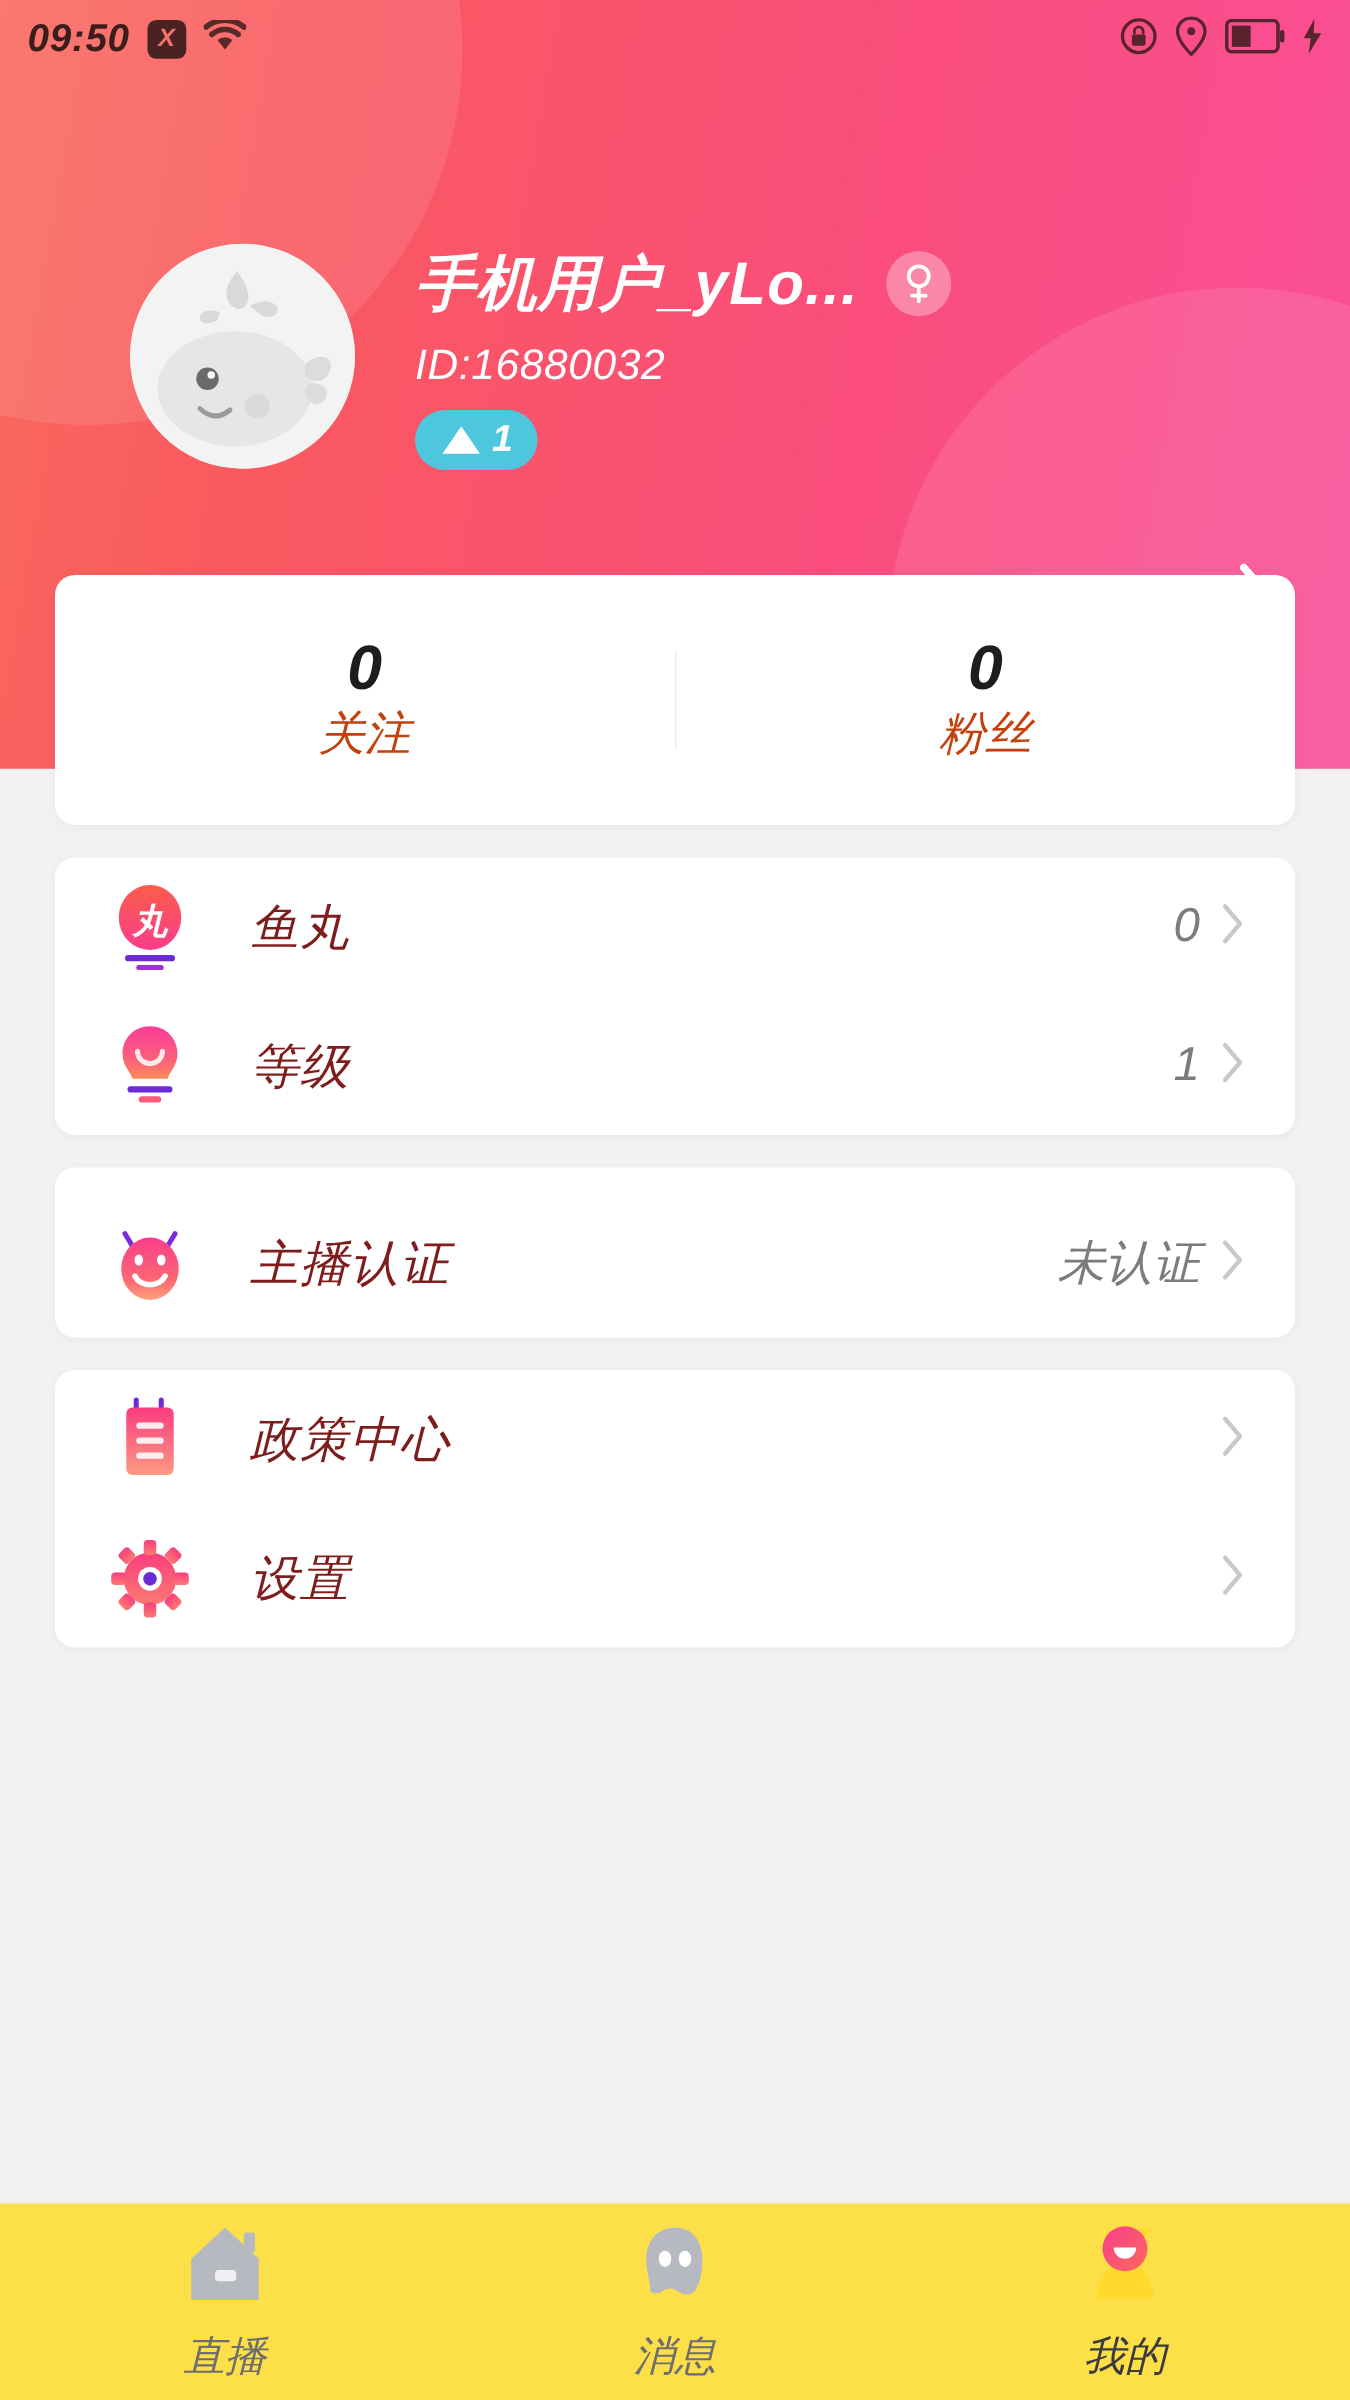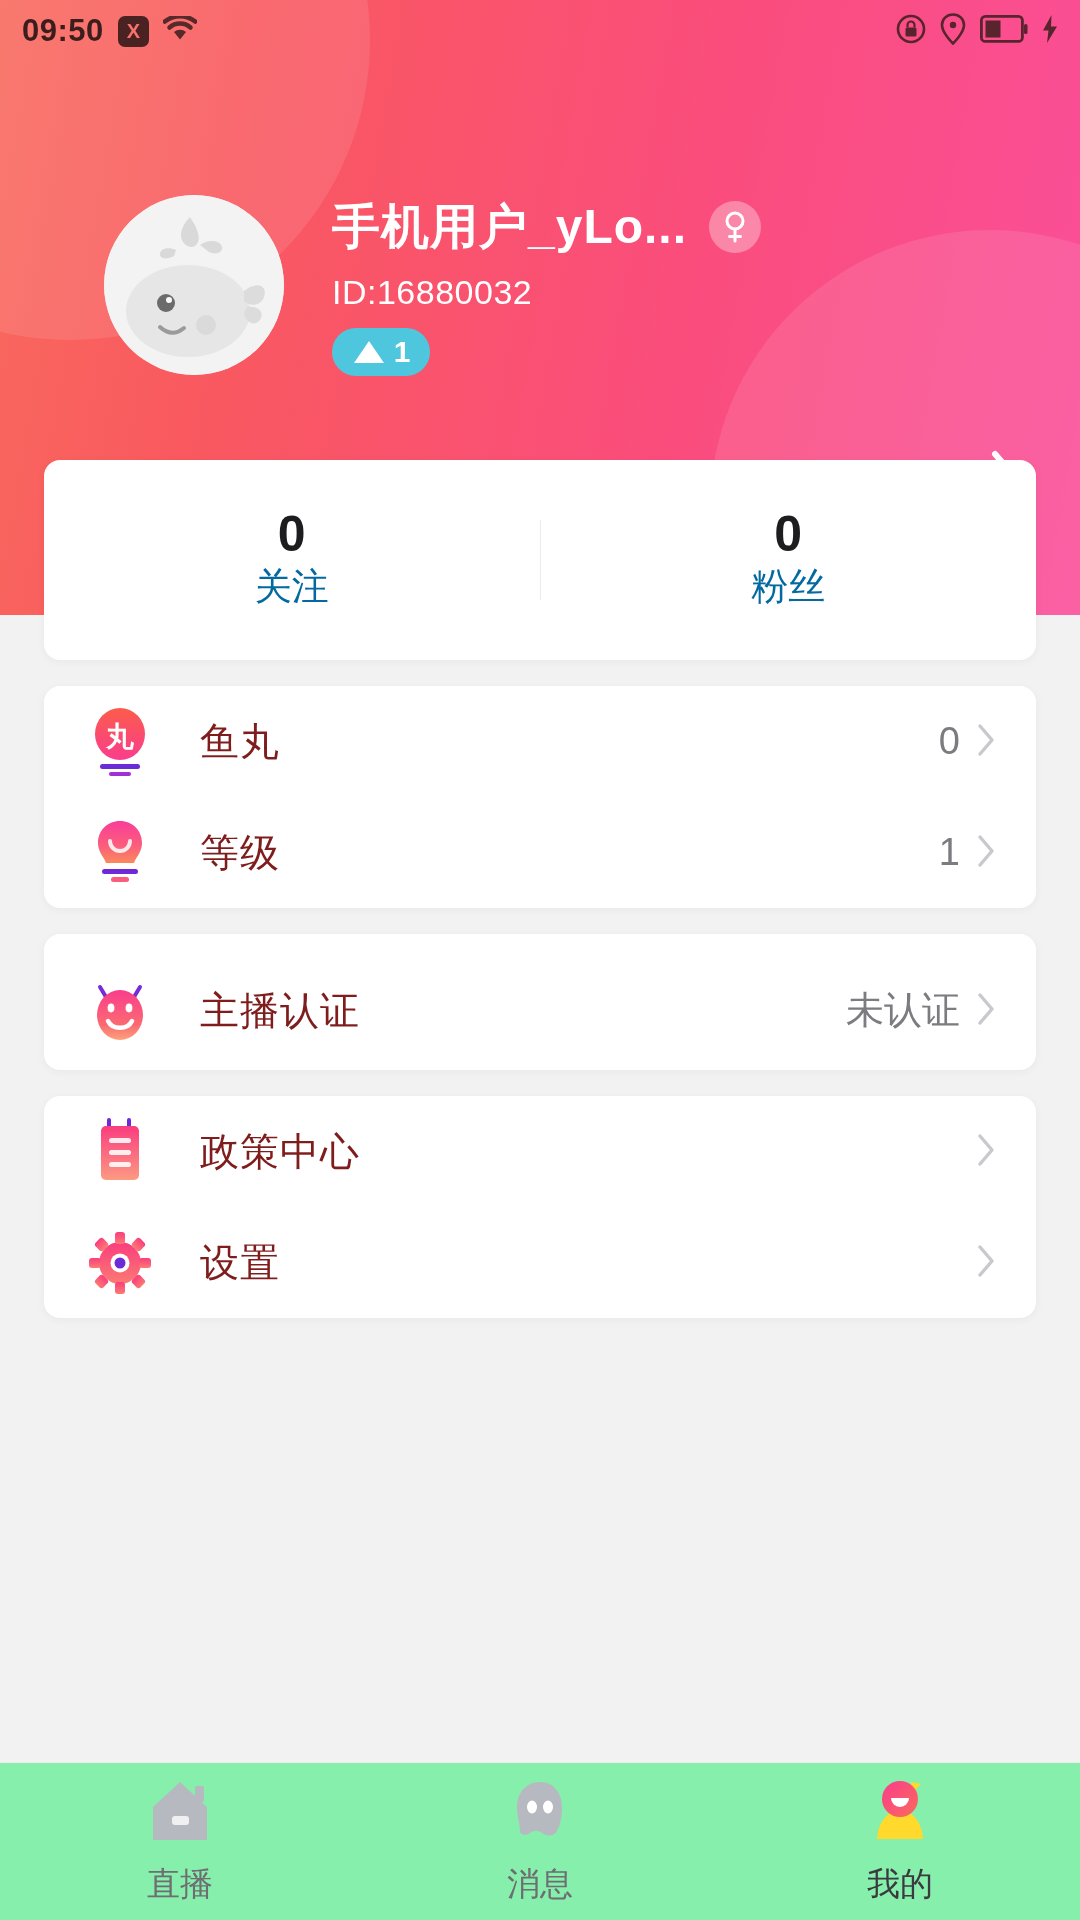--- a/index.html
+++ b/index.html
@@ -1,21 +1,21 @@
 <!DOCTYPE html>
 <html><head>
 <meta charset="utf-8">
 <style>
   * { margin:0; padding:0; box-sizing:border-box; }
   html, body {
     width:1080px; height:1920px;
     font-family:"Liberation Sans","DejaVu Sans",sans-serif;
     background:#f2f2f2; overflow:hidden;
   }
-  #screen { position:relative; width:1080px; height:1920px; background:#f2f2f2; }
+  #screen { position:relative; width:1080px; height:1920px; background:#f2f2f2;font-style:italic; }
 
   
   .header {
     position:absolute; left:0; top:0; width:1080px; height:615px;
     background:linear-gradient(100deg,#f96a5e 0%,#f9595f 22%,#fa4d7c 62%,#fa4f9a 100%);
     overflow:hidden;
   }
   .blob-a {
     position:absolute; left:-230px; top:-260px; width:600px; height:600px;
     border-radius:50%; background:rgba(255,255,255,0.10);
@@ -78,21 +78,21 @@
 
   
   .card {
     position:absolute; left:44px; width:992px;
     background:#ffffff; border-radius:16px;
     box-shadow:0 2px 10px rgba(0,0,0,0.045);
   }
   #stats-card { top:460px; height:200px; display:flex; align-items:center; }
   .stat { flex:1; display:flex; flex-direction:column; align-items:center; justify-content:center; }
   .stat-num { font-size:50px; font-weight:bold; color:#1d1d1f; line-height:1.05; }
-  .stat-label { font-size:37px; color:#0369a1; margin-top:2px; }
+  .stat-label { font-size:37px; color:#c2410c; margin-top:2px; }
   .stat-divider { width:1px; height:80px; background:#ececec; }
 
   #fishball-card { top:686px; height:222px; }
   #cert-card { top:934px; height:136px; }
   #misc-card { top:1096px; height:222px; }
 
   .row {
     height:111px; display:flex; align-items:center; padding:0 40px; position:relative;
   }
   #cert-card .row { height:153px; }
@@ -103,21 +103,21 @@
   .row-label {
     margin-left:44px; font-size:39px; color:#7f1d1d; letter-spacing:1px;
   }
   .row-spacer { flex:1; }
   .row-value { font-size:38px; color:#7b7b80; margin-right:16px; }
   .chev { display:block; }
 
   
   .bottomnav {
     position:absolute; left:0; bottom:0; width:1080px; height:158px;
-    background:#86efac; border-top:1px solid #ececec;
+    background:#fde047; border-top:1px solid #ececec;
     display:flex; align-items:center;
   }
   .nav-item {
     flex:1; display:flex; flex-direction:column; align-items:center; justify-content:center; gap:12px;
   }
   .nav-label { font-size:33px; color:#6d6d72; }
   .nav-label.active { color:#3a3a3f; }
 </style>
 </head>
 <body>

